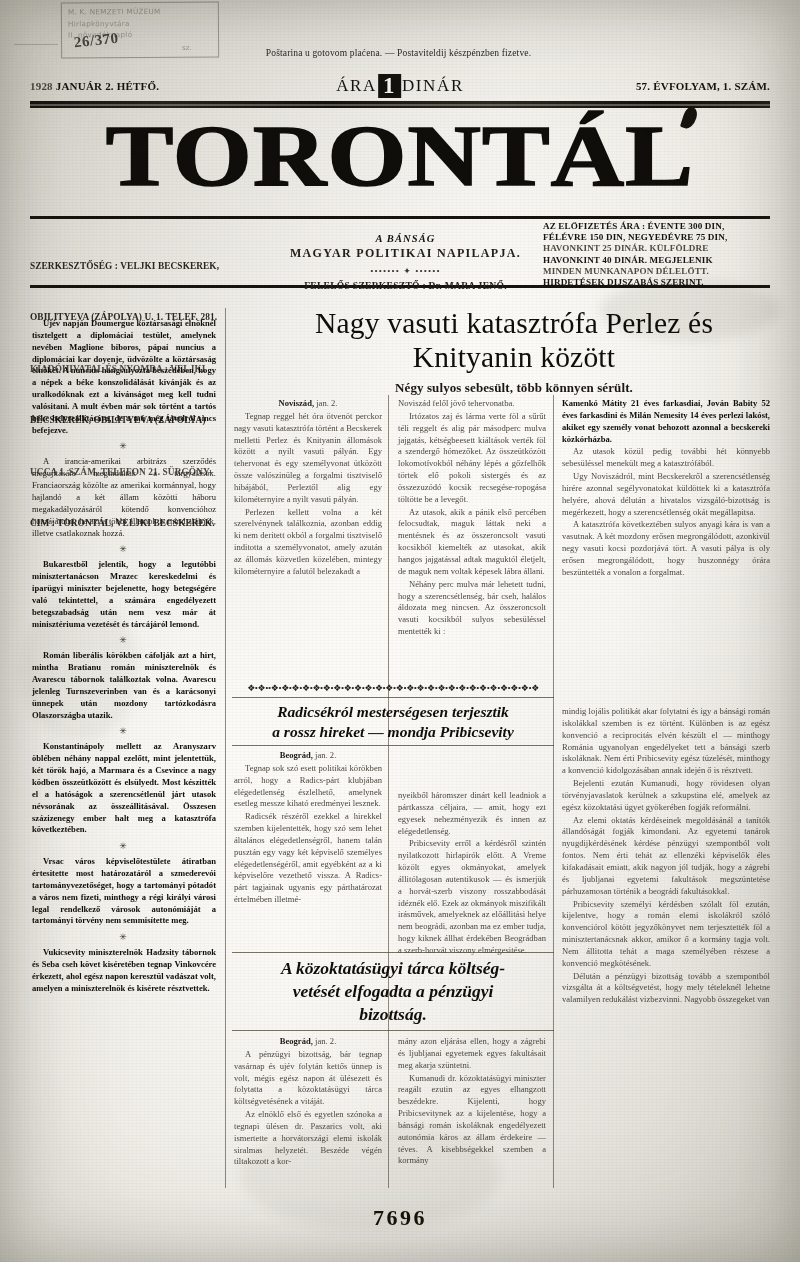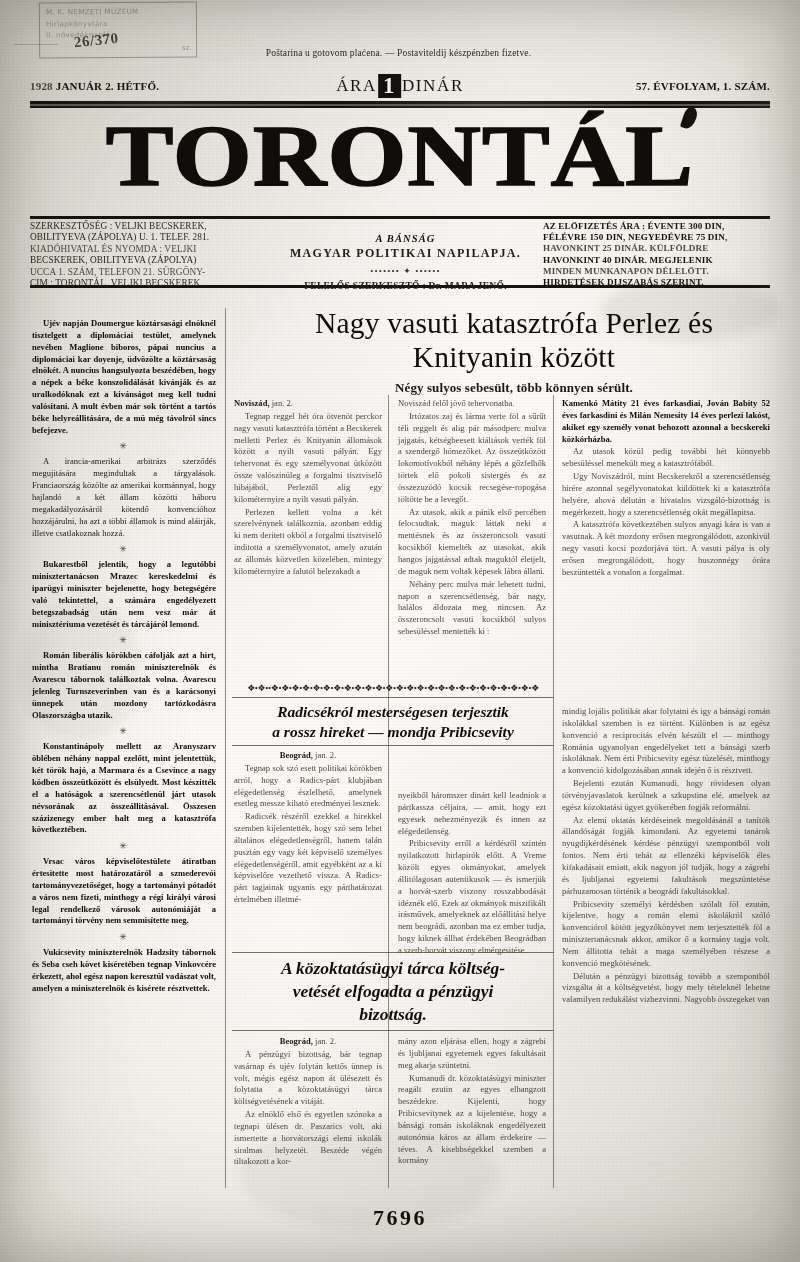--- a/index.html
+++ b/index.html
@@ -26,21 +26,21 @@
       repeating-linear-gradient(90deg, rgba(90,85,72,.04) 0 1px, rgba(0,0,0,0) 1px 4px);
   }
   #vign{
     position:absolute;inset:0;pointer-events:none;
     box-shadow:inset 0 0 58px rgba(60,55,45,.30), inset 0 0 140px rgba(60,55,45,.14);
   }
   #sheet{position:absolute;inset:0;}
 
   
   .stamp{
-    position:absolute;left:39px;top:2px;width:158px;height:56px;
+    position:absolute;left:61px;top:2px;width:158px;height:56px;
     border:1px solid rgba(70,65,55,.45);
     color:rgba(70,66,56,.45);
     font-family:"DejaVu Sans", sans-serif;font-size:7.2px;line-height:11.5px;
     padding:3px 5px 0 6px;box-sizing:border-box;letter-spacing:.3px;
     transform:rotate(-.35deg);
   }
   .stamp .s-l{display:block;white-space:nowrap;overflow:hidden;}
   .stamp-no{
     position:absolute;left:74px;top:32px;
     font-family:"Liberation Serif", serif;font-weight:700;font-size:15px;
@@ -105,21 +105,21 @@
 
   
   .infobar{position:absolute;left:30px;right:30px;top:216px;height:72px;}
   .rule-med{position:absolute;left:0;right:0;top:0;height:3px;background:#16130e;}
   .rule-med.b{top:69px;height:3px;}
   .ib-col{position:absolute;top:5px;box-sizing:border-box;}
   .ib-left{left:0;width:238px;}
   .ib-mid{left:248px;width:255px;text-align:center;}
   .ib-right{left:513px;width:227px;}
   .ib-left .ln{
-    font-weight:400;font-size:9.3px;line-height:11.4px;letter-spacing:.1px;white-space:nowrap;
+    font-weight:700;font-size:9.3px;line-height:11.4px;letter-spacing:.1px;white-space:nowrap;margin-top:40px;
   }
   .ib-left .ln.f1{color:#2b2820;}
   .ib-left .ln.f2{color:#4d4940;}
   .ib-mid .m1{font-weight:700;font-size:10.5px;letter-spacing:1.1px;margin-top:12px;font-style:italic;}
   .ib-mid .m2{font-weight:700;font-size:12px;letter-spacing:1.3px;margin-top:2px;color:#24211a;}
   .ib-mid .dots{
     font-size:9px;letter-spacing:1.1px;color:#3a362d;margin:5px 0 4px;
   }
   .ib-mid .m3{font-weight:700;font-size:9.6px;letter-spacing:.25px;color:#23201a;}
   .ib-right .ln{
@@ -270,30 +270,30 @@
     <p class="b">Román liberális körökben cáfolják azt a hirt, mintha Bratianu román miniszterelnök és Avarescu tábornok találkoztak volna. Avarescu jelenleg Turnszeverinben van és a karácsonyi ünnepek után mozdony tartózkodásra Olaszországba utazik.</p>
     <div class="sep">✳</div>
     <p class="b">Konstantinápoly mellett az Aranyszarv öblében néhány nappal ezelőtt, mint jelentettük, két török hajó, a Marmara és a Csevince a nagy ködben összeütközött és elsülyedt. Most készitték el a hatóságok a szerencsétlenül járt utasok névsorának az összeállitásával. Összesen százizenegy ember halt meg a katasztrófa következtében.</p>
     <div class="sep">✳</div>
     <p class="b">Vrsac város képviselőtestülete átiratban értesitette most határozatáról a szmederevói tartományvezetőséget, hogy a tartományi pótadót a város nem fizeti, minthogy a régi királyi városi legal rendelkező városok autonómiáját a tartományi törvény nem semmisítette meg.</p>
     <div class="sep">✳</div>
     <p class="b">Vukicsevity miniszterelnök Hadzsity tábornok és Seba cseh követ kiséretében tegnap Vinkovcére érkezett, ahol egész napon keresztül vadászat volt, amelyen a miniszterelnök és kisérete résztvettek.</p>
   </div>
 
   <div class="col" style="left:234px;top:398px;width:148px;">
-    <p class="noind" style="text-align:left;"><span class="dateline">Noviszád,</span><span class="dim"> jan. 2.</span></p>
+    <p class="noind" style="text-align:center;"><span class="dateline">Noviszád,</span><span class="dim"> jan. 2.</span></p>
     <p class="dim">Tegnap reggel hét óra ötvenöt perckor nagy vasuti katasztrófa történt a Becskerek melletti Perlez és Knityanin állomások között a nyilt vasuti pályán. Egy tehervonat és egy személyvonat ütközött össze valószinüleg a forgalmi tisztviselő hibájából, Perleztől alig egy kilométernyire a nyilt vasuti pályán.</p>
     <p class="dim">Perlezen kellett volna a két szerelvénynek találkoznia, azonban eddig ki nem deritett okból a forgalmi tisztviselő inditotta a személyvonatot, amely azután az állomás közvetlen közelében, mintegy kilométernyire a falutól belezakadt a</p>
   </div>
 
   <div class="col" style="left:398px;top:398px;width:148px;">
     <p class="noind dim">Noviszád felől jövő tehervonatba.</p>
     <p class="dim">Irtózatos zaj és lárma verte föl a sűrűt téli reggelt és alig pár másodperc mulva jajgatás, kétségbeesett kiáltások verték föl a szendergő hómezőket. Az összeütközött lokomotívokból néhány lépés a gőzfelhők törtek elő pokoli sistergés és az összezuzódó kocsik recsegése-ropogása töltötte be a levegőt.</p>
     <p class="dim">Az utasok, akik a pánik első percében felocsudtak, maguk láttak neki a mentésnek és az összeroncsolt vasuti kocsikból kiemelték az utasokat, akik hangos jajgatással adtak maguktól életjelt, de maguk nem voltak képesek lábra állani.</p>
-    <p class="dim">Néhány perc mulva már lehetett tudni, napon a szerencsétlenség, bár nagy, halálos áldozata meg nincsen. Az összeroncsolt vasuti kocsikból sulyos sebesüléssel mentették ki :</p>
+    <p class="dim">Néhány perc mulva már lehetett tudni, hogy a szerencsétlenség, bár cseh, halálos áldozata meg nincsen. Az összeroncsolt vasuti kocsikból sulyos sebesüléssel mentették ki :</p>
   </div>
 
   <div class="col" style="left:562px;top:398px;width:208px;">
     <p class="noind b">Kamenkó Mátity 21 éves farkasdiai, Jován Babity 52 éves farkasdini és Milán Nemesity 14 éves perlezi lakóst, akiket egy személy vonat behozott azonnal a becskereki közkórházba.</p>
     <p class="dim">Az utasok közül pedig további hét könnyebb sebesüléssel menekült meg a katasztrófából.</p>
     <p class="dim">Ugy Noviszádról, mint Becskerekről a szerencsétlenség hirére azonnal segélyvonatokat küldöttek ki a katasztrófa helyére, ahová délután a hivatalos vizsgáló-bizottság is megérkezett, hogy a szerencsétlenség okát megállapitsa.</p>
     <p class="dim">A katasztrófa következtében sulyos anyagi kára is van a vasutnak. A két mozdony erősen megrongálódott, azonkivül negy vasuti kocsi pozdorjává tört. A vasuti pálya is oly erősen megrongálódott, hogy huszonnégy órára beszüntették a vonalon a forgalmat.</p>
   </div>
 
   <div class="orn" style="left:232px;top:684px;width:322px;">

